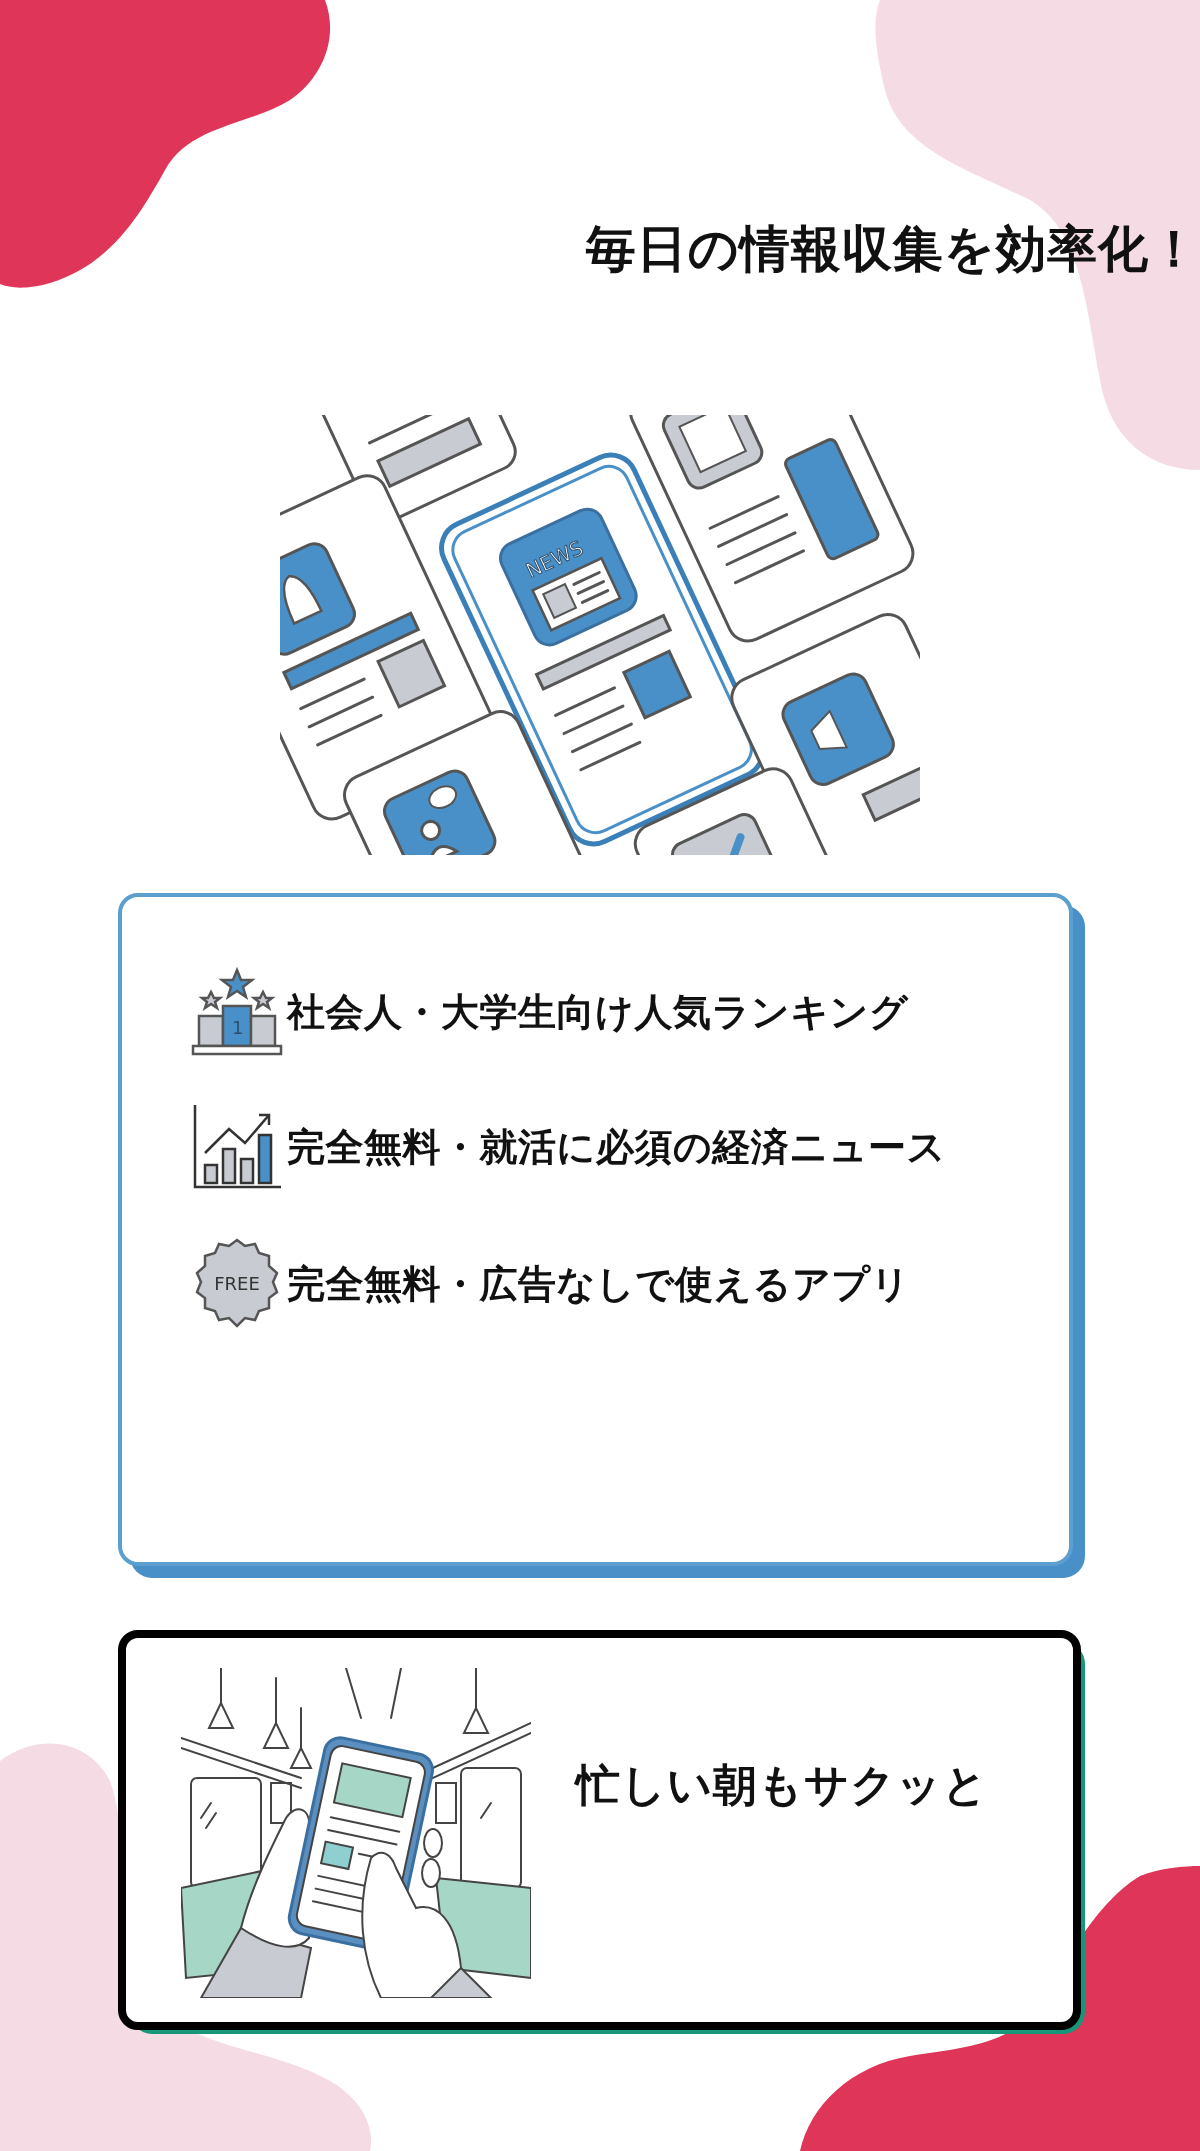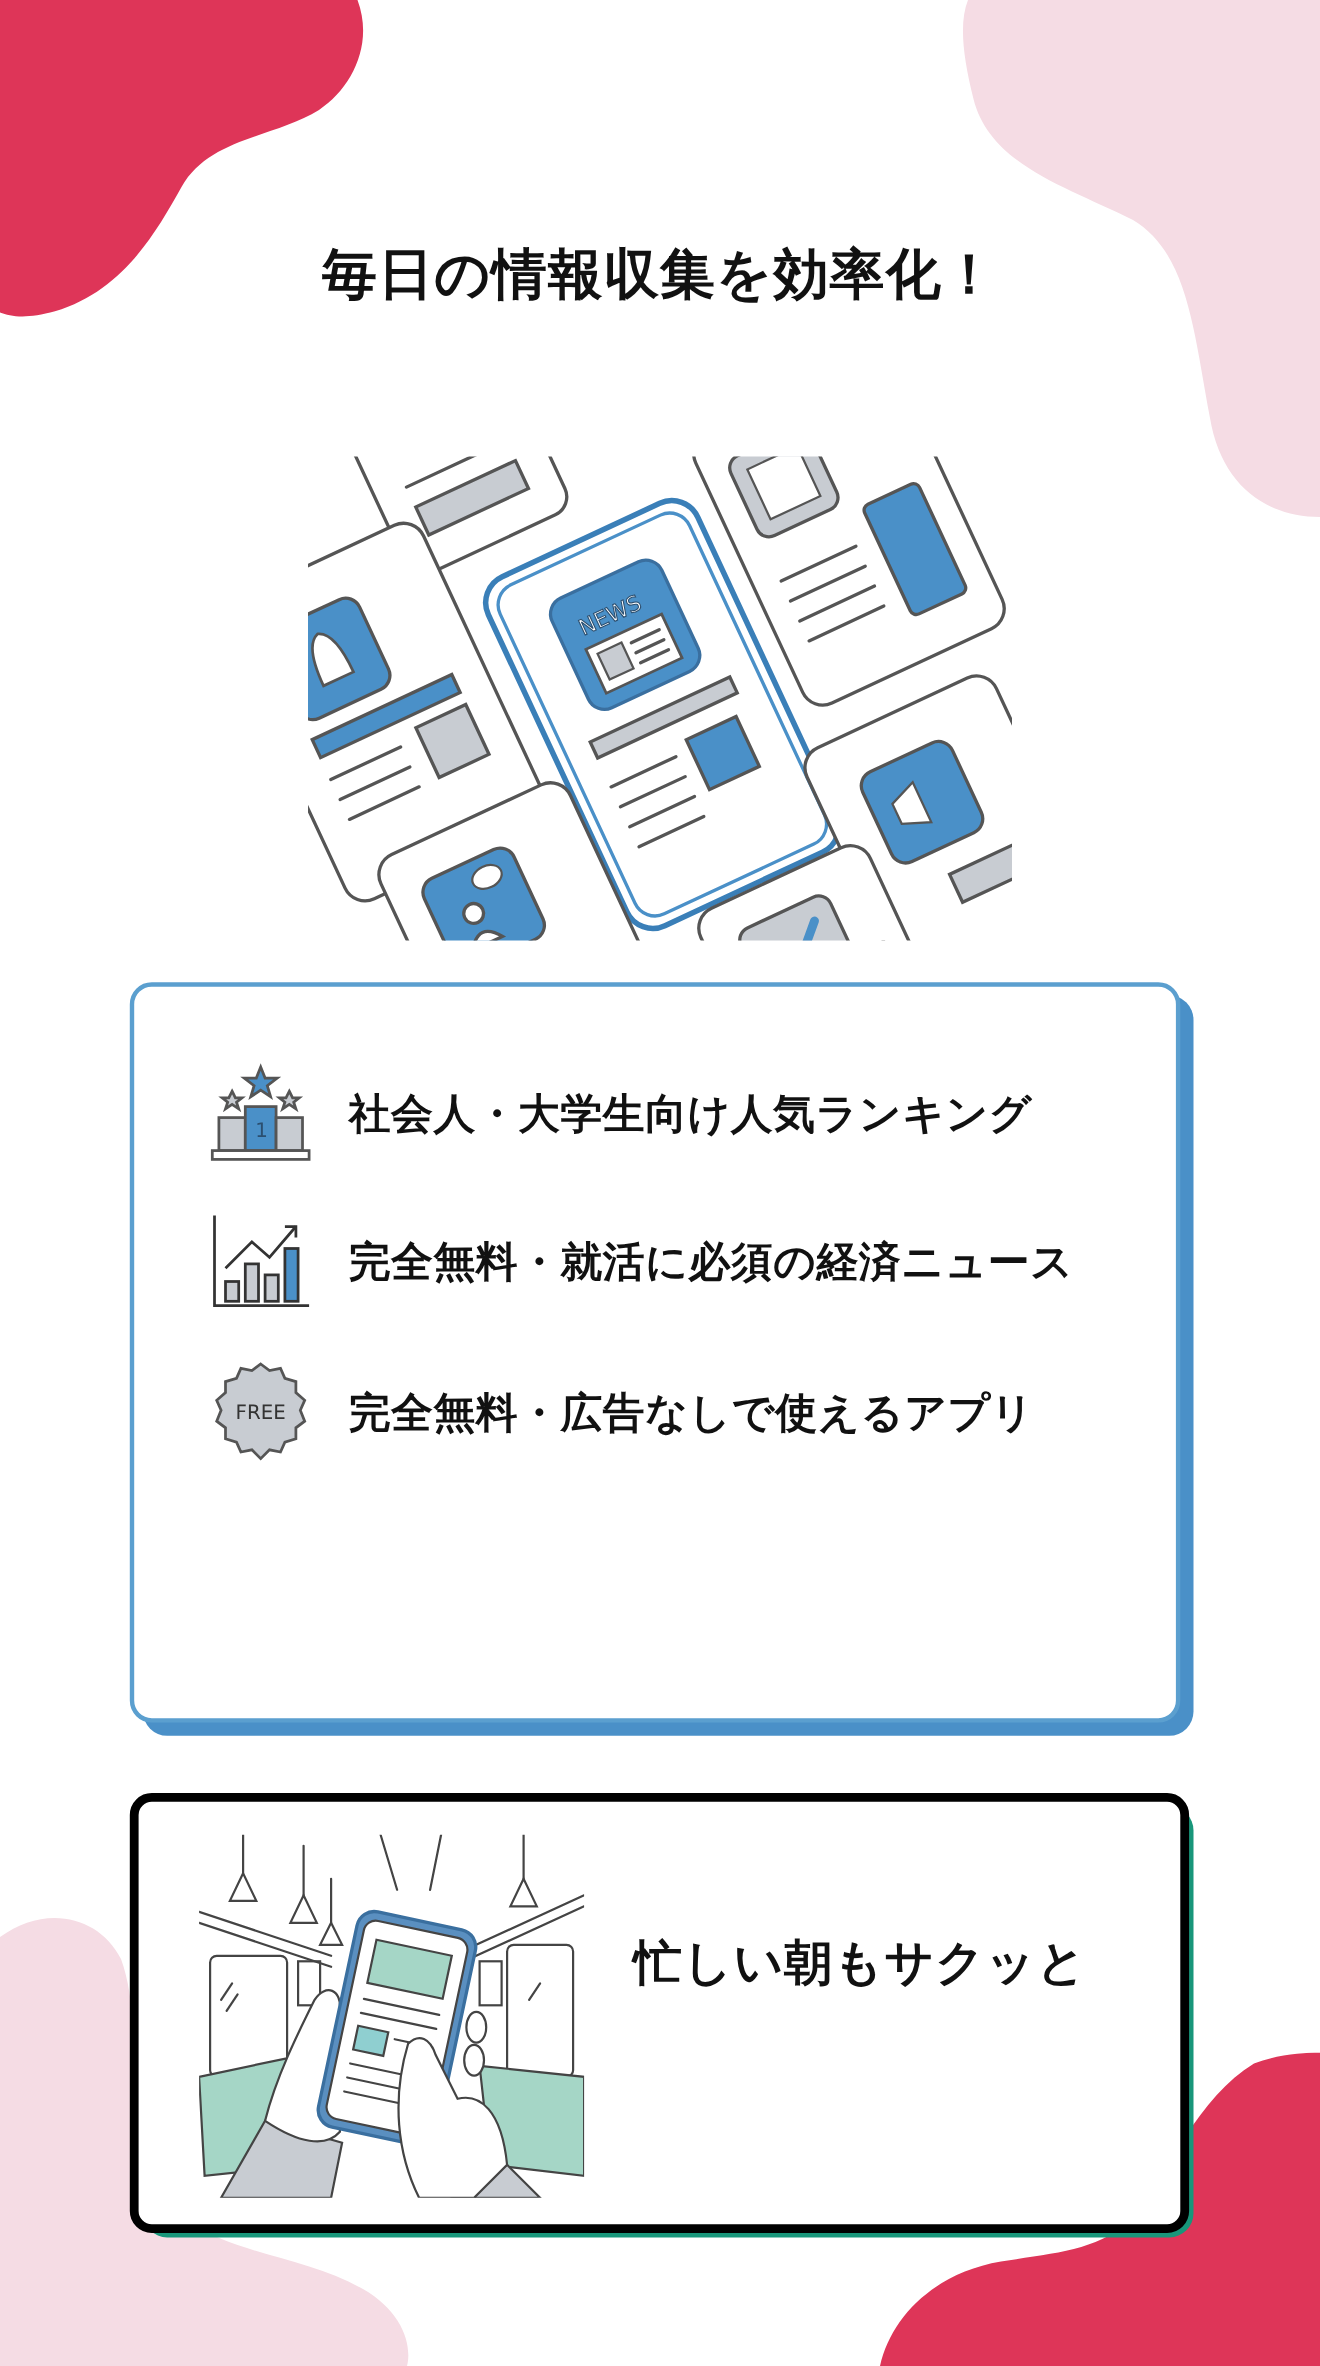--- a/index.html
+++ b/index.html
@@ -8,36 +8,36 @@
     background: #ffffff;
     font-family: "DejaVu Sans", "Liberation Sans", sans-serif;
     color: #111;
   }
   .blob { position: absolute; }
   .title {
     position: absolute; left: 0; right: 0; top: 208px;
     text-align: center; font-weight: bold; font-size: 50px; line-height: 82px;
     letter-spacing: 1px; z-index: 2;
   }
-  .title div { white-space: nowrap; }
+  .title div { white-space: nowrap; text-align: right; }
   .hero { position: absolute; left: 280px; top: 415px; width: 640px; height: 440px; z-index: 1; }
 
   .card {
     position: absolute; background: #fff; border-radius: 20px; z-index: 2;
   }
   .card-shadow { position: absolute; border-radius: 22px; z-index: 1; }
 
   .features { left: 118px; top: 893px; width: 947px; height: 665px; border: 4px solid #5b9fcf; }
   .features-shadow { left: 130px; top: 905px; width: 955px; height: 673px; background: #4a90c8; }
 
   .feature-item {
     position: absolute; left: 65px; display: flex; align-items: center; height: 110px;
   }
   .feature-icon { width: 100px; height: 100px; display: flex; align-items: center; justify-content: center; }
-  .feature-label { margin-left: 30px; font-weight: bold; font-size: 38px; white-space: nowrap; letter-spacing: 0.5px; }
+  .feature-label { font-weight: bold; font-size: 38px; white-space: nowrap; letter-spacing: 0.5px; }
 
   .target { left: 118px; top: 1630px; width: 947px; height: 384px; border: 8px solid #000000; }
   .target-shadow { left: 130px; top: 1642px; width: 955px; height: 392px; background: #18967a; }
 
   .target-illus { position: absolute; left: 55px; top: 30px; width: 350px; height: 330px; }
   .target-text {
     position: absolute; left: 450px; top: 110px; font-weight: bold; font-size: 44px; line-height: 74px;
     letter-spacing: 1px;
   }
   .target-text div { white-space: nowrap; }

